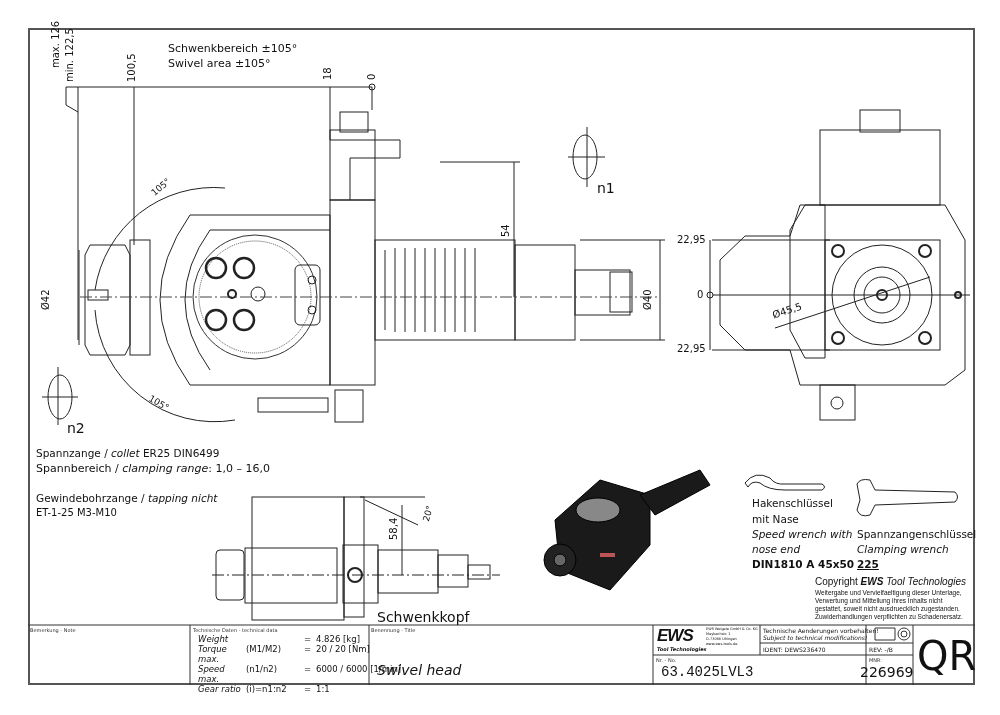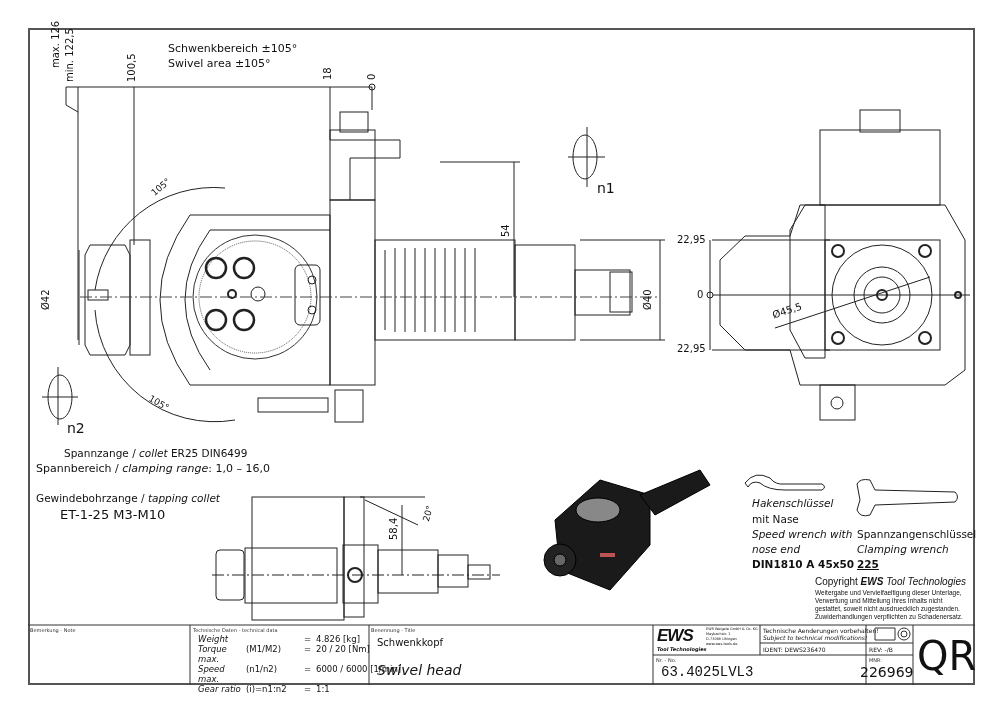--- a/index.html
+++ b/index.html
@@ -166,32 +166,32 @@
 <span class="t" style="left:148px;top:398px;font-size:9px;transform:rotate(30deg);">105°</span>
 <span class="t" style="left:597px;top:180px;font-size:14px;">n1</span>
 <span class="t" style="left:67px;top:420px;font-size:14px;text-align:right;">n2</span>
 <span class="t" style="left:677px;top:234px;font-size:10px;">22,95</span>
 <span class="t" style="left:697px;top:289px;font-size:10px;">0</span>
 <span class="t" style="left:677px;top:343px;font-size:10px;">22,95</span>
 <span class="t" style="left:772px;top:305px;font-size:10px;transform:rotate(-18deg);">Ø45,5</span>
 <span class="t" style="left:388px;top:540px;font-size:10px;transform:rotate(-90deg);transform-origin:left top;">58,4</span>
 <span class="t" style="left:421px;top:520px;font-size:9px;transform:rotate(-75deg);transform-origin:left top;">20°</span>
 
-<div class="t" style="left:36px;top:447px;font-size:10.5px;margin-left:28px;">
+<div class="t" style="left:36px;top:447px;font-size:10.5px;">
   <span>Spannzange / </span><span class="it">collet</span><span>  ER25   DIN6499</span>
 </div>
 <div class="t" style="left:36px;top:462px;font-size:11px;">
   <span>Spannbereich / </span><span class="it">clamping range</span><span>: 1,0 – 16,0</span>
 </div>
 <div class="t" style="left:36px;top:492px;font-size:10.5px;">
-  <span>Gewindebohrzange / </span><span class="it">tapping collet</span>
-</div>
-<div class="t" style="left:36px;top:507px;font-size:13px;margin-left:24px;">ET-1-25   M3-M10</div>
-
-<span class="t" style="left:752px;top:497px;font-size:10.5px;font-style:italic;">Hakenschlüssel</span>
+  <span>Gewindebohrzange / </span><span class="it">tapping nicht</span>
+</div>
+<div class="t" style="left:36px;top:507px;font-size:10px;">ET-1-25   M3-M10</div>
+
+<span class="t" style="left:752px;top:497px;font-size:10.5px;">Hakenschlüssel</span>
 <span class="t" style="left:752px;top:513px;font-size:10.5px;">mit Nase</span>
 <span class="t it" style="left:752px;top:528px;font-size:10.5px;">Speed wrench with</span>
 <span class="t it" style="left:752px;top:543px;font-size:10.5px;font-style:italic;">nose end</span>
 <span class="t" style="left:752px;top:558px;font-size:10.5px;font-weight:bold;">DIN1810 A 45x50</span>
 <span class="t" style="left:857px;top:528px;font-size:10.5px;">Spannzangenschlüssel</span>
 <span class="t it" style="left:857px;top:543px;font-size:10.5px;">Clamping wrench</span>
 <span class="t" style="left:857px;top:558px;font-size:10.5px;font-weight:bold;text-decoration:underline;">225</span>
 
 <div class="t" style="left:815px;top:576px;font-size:10px;font-family:'Liberation Sans',sans-serif;">
   <span>Copyright </span><b class="it">EWS</b><span class="it"> Tool Technologies</span>
@@ -225,21 +225,21 @@
       <span>6000 / 6000 [1/min]</span>
     </div>
   <div style="display:flex">
       <span class="it" style="width:48px">Gear ratio</span>
       <span style="width:58px">(i)=n1:n2</span>
       <span style="width:12px">=</span>
       <span>1:1</span>
     </div>
 </div>
 <span class="t lbl" style="left:371px;top:627px;">Benennung - Title</span>
-<span class="t" style="left:377px;top:637px;font-size:10px;">Schwenkkopf</span>
+<span class="t" style="left:377px;top:609px;font-size:14px;">Schwenkkopf</span>
 <span class="t it" style="left:377px;top:662px;font-size:14px;">Swivel head</span>
 
 <span class="t" style="left:657px;top:626px;font-size:17px;font-weight:bold;font-style:italic;letter-spacing:-1px;font-family:'Liberation Sans',sans-serif;">EWS</span>
 <span class="t" style="left:657px;top:646px;font-size:5px;font-weight:bold;font-style:italic;">Tool Technologies</span>
 <div class="t" style="left:706px;top:627px;font-size:3.5px;line-height:5px;">
   <div>EWS Weigele GmbH &amp; Co. KG</div>
   <div>Maybachstr. 1</div>
   <div>D-73066 Uhingen</div>
   <div>www.ews-tools.de</div>
 </div>

